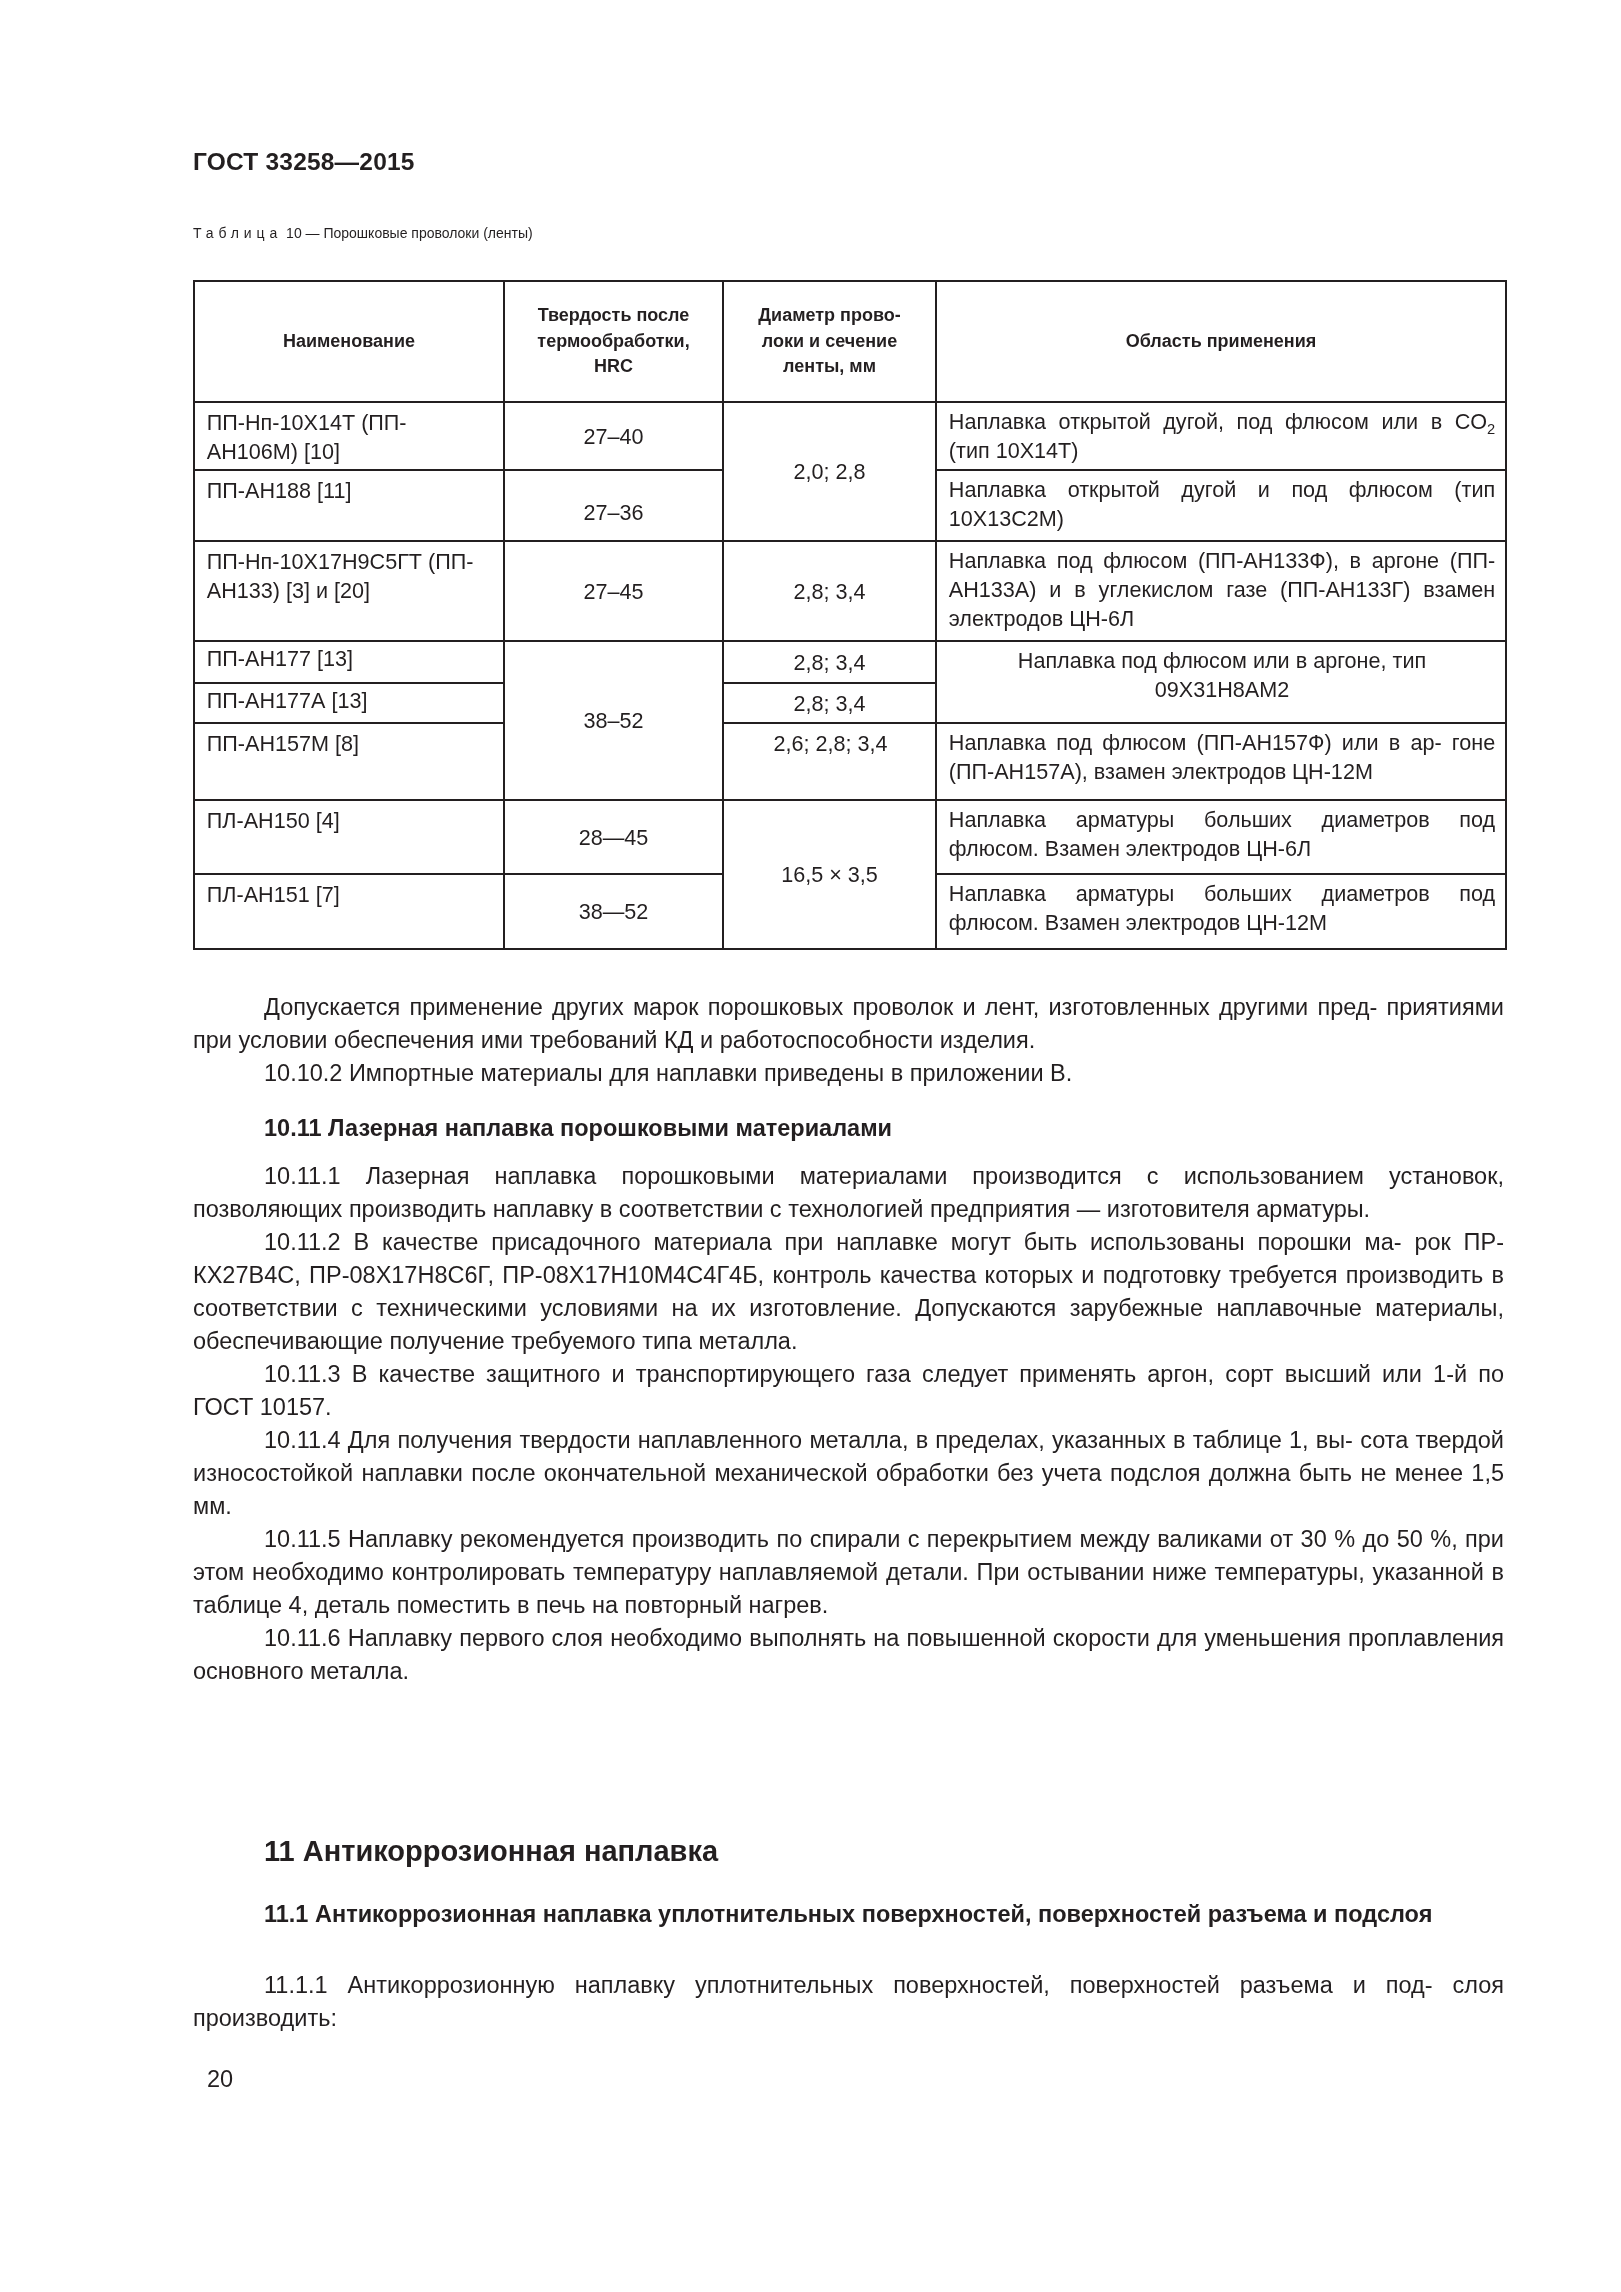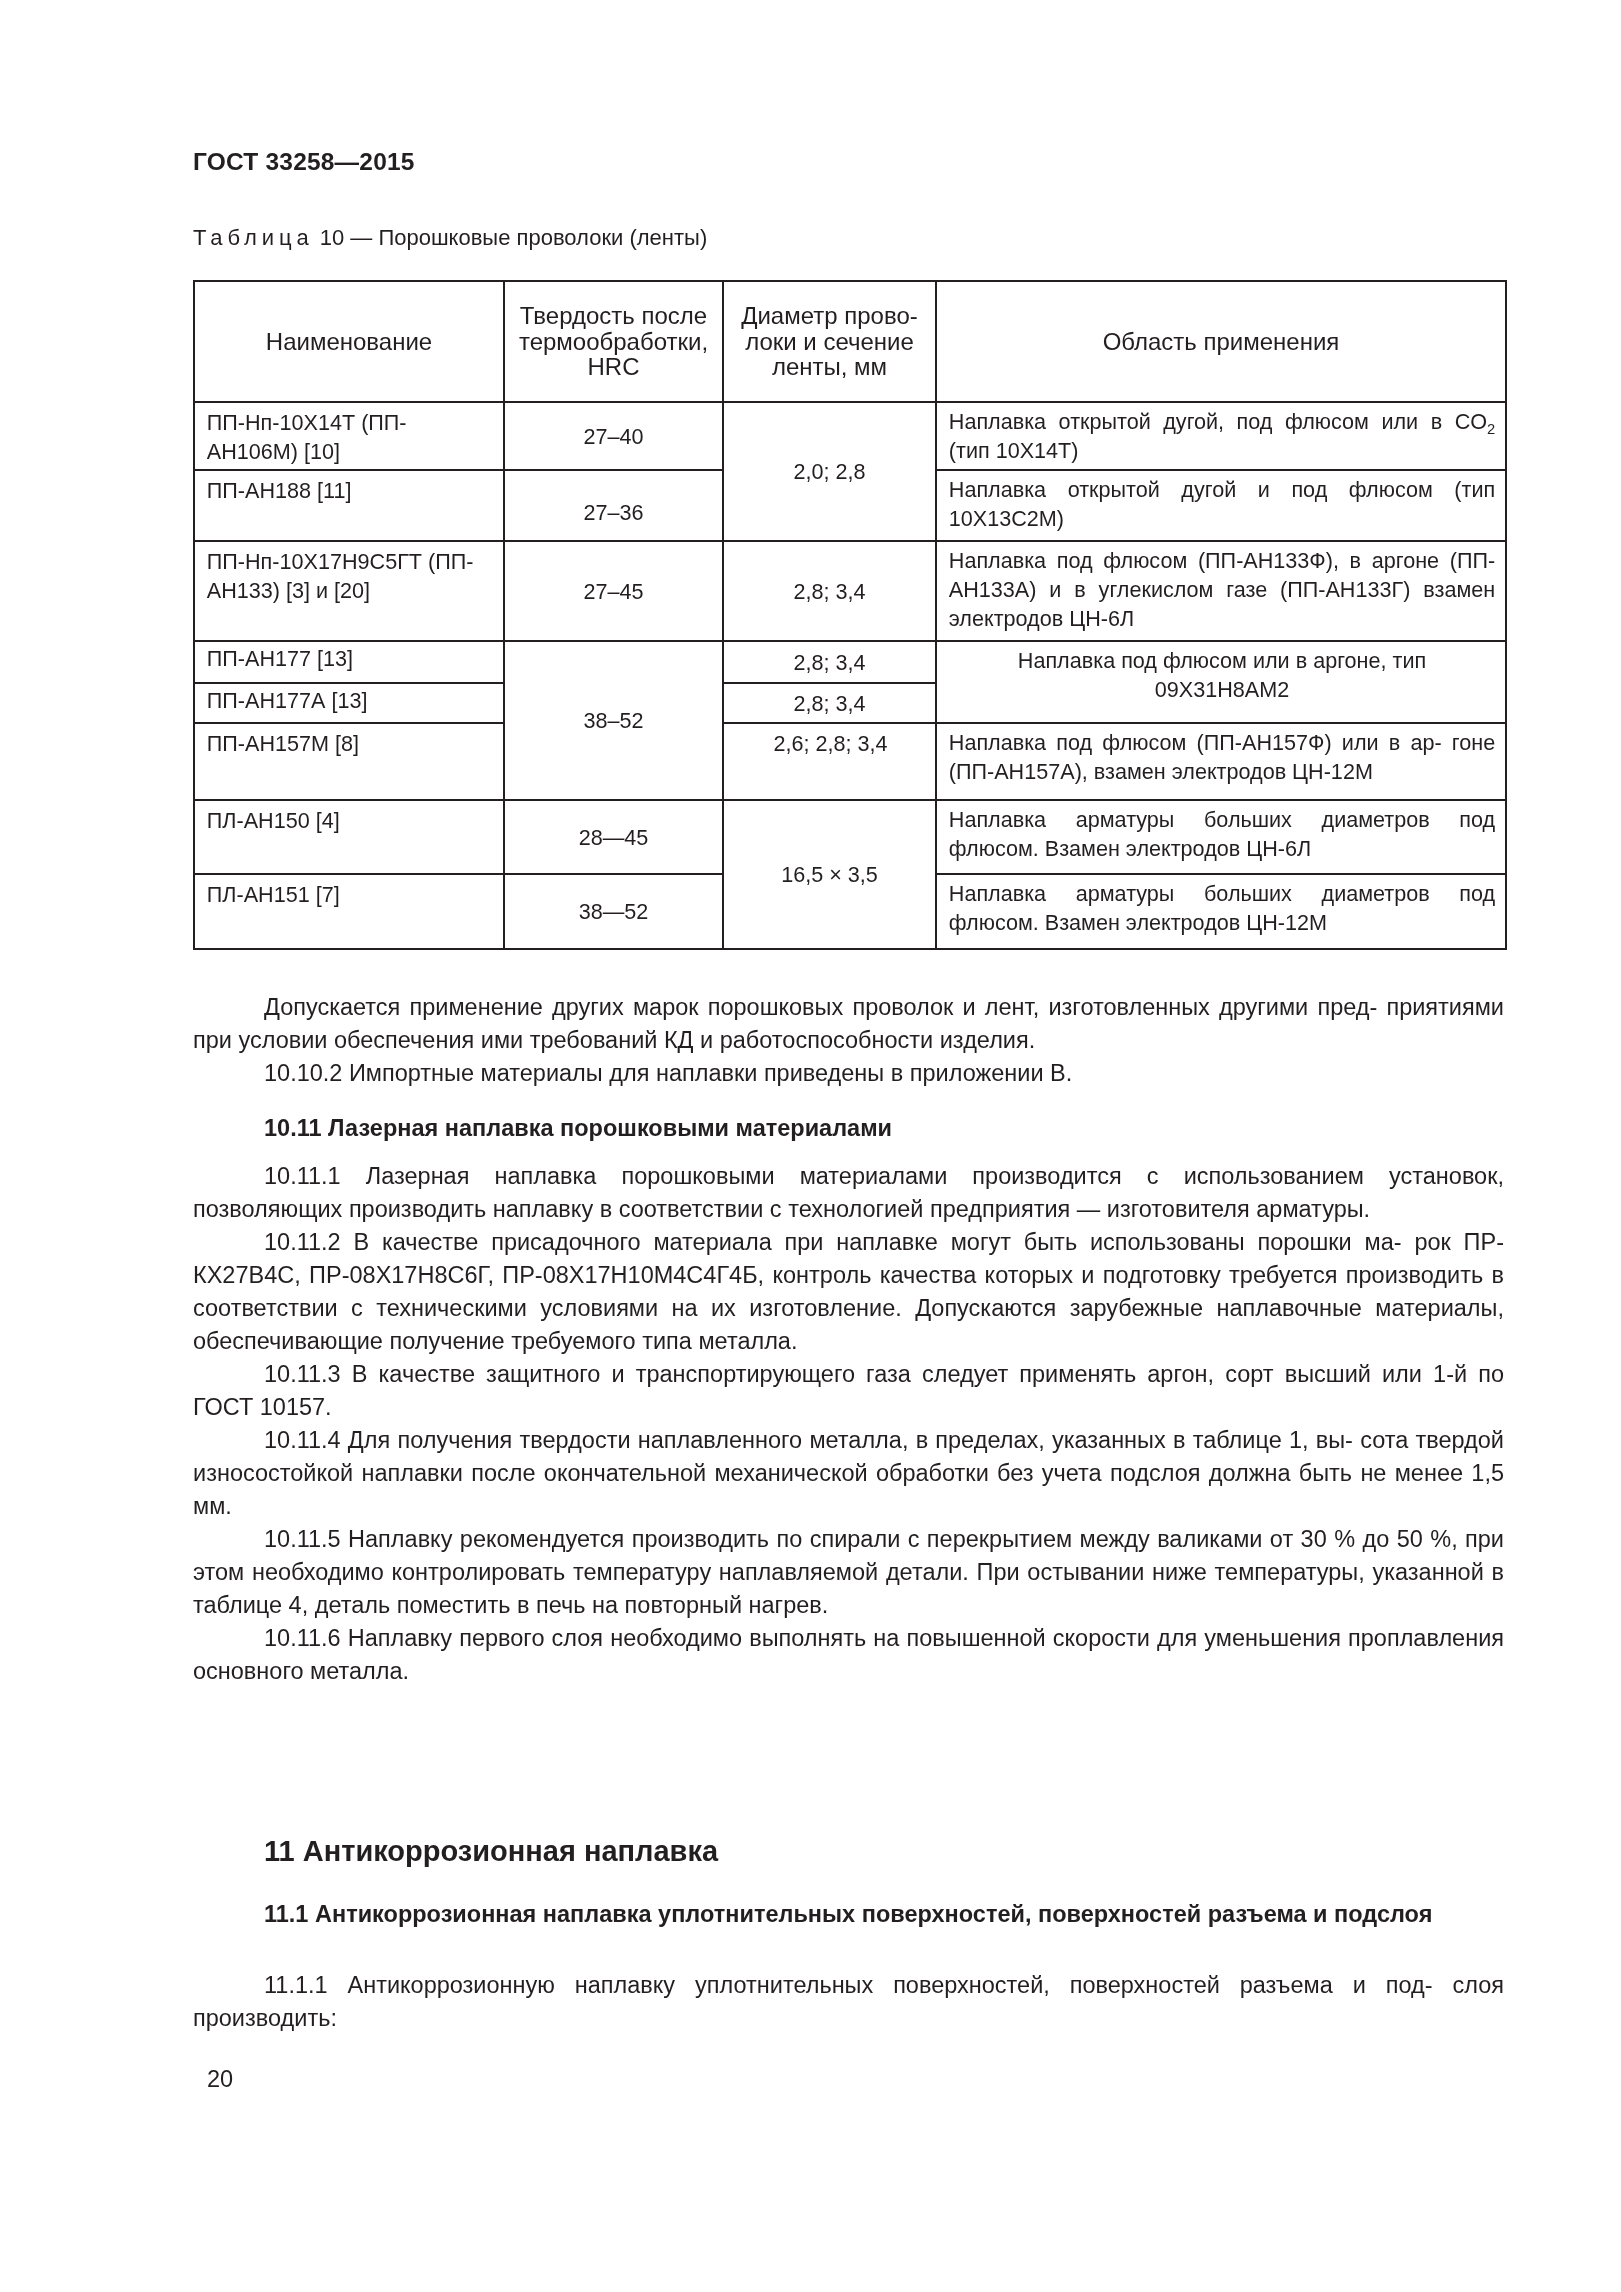--- a/index.html
+++ b/index.html
@@ -1,25 +1,25 @@
 <!DOCTYPE html>
 <html><head>
 <meta charset="utf-8">
 <style>
   html, body { margin:0; padding:0; background:#ffffff; }
   body { width:1621px; height:2293px; position:relative; overflow:hidden;
          font-family:"Liberation Sans", sans-serif; color:#231f20; }
   .abs { position:absolute; }
   .doc-title { left:193px; top:148px; font-size:24.5px; font-weight:bold; letter-spacing:0.2px;text-align:right; }
-  .caption { left:193px; top:225px; font-size:22px; }
+  .caption { left:193px; top:225px; font-size:14px; }
   .caption .spaced { letter-spacing:4.9px; }
   table.t10 { position:absolute; left:193px; top:280px; width:1311px; border-collapse:collapse;
               table-layout:fixed; font-size:21.6px; }
   table.t10 td, table.t10 th { border:2.9px solid #231f20; padding:0; vertical-align:top; }
-  table.t10 th { font-weight:normal; font-size:24px; text-align:center; vertical-align:middle; line-height:25.5px; border-bottom:2.9px double #231f20; }
+  table.t10 th { font-weight:bold; font-size:18px; text-align:center; vertical-align:middle; line-height:25.5px; border-bottom:2.9px double #231f20; }
   .cname { padding:4.9px 9.8px 0 11.8px !important; line-height:29px; }
   .cc { text-align:center; vertical-align:middle !important; line-height:29px; }
   .capp { padding:3.9px 9.8px 0 11.8px !important; line-height:29px; text-align:justify; }
   .capp.left { text-align:center; }
   sub { font-size:14.7px; vertical-align:-4.9px; line-height:0; }
   .body { left:193px; width:1311px; font-size:23.5px; line-height:33px; }
   .p { text-align:justify; text-indent:71px; margin:0; }
   .h2 { font-weight:bold; font-size:23.5px; margin:0; padding-left:71px; }
   .h1 { font-weight:bold; font-size:29px; margin:0; padding-left:71px; }
   .pagenum { left:193px; top:2066px; font-size:23.5px;margin-left:14px; }

